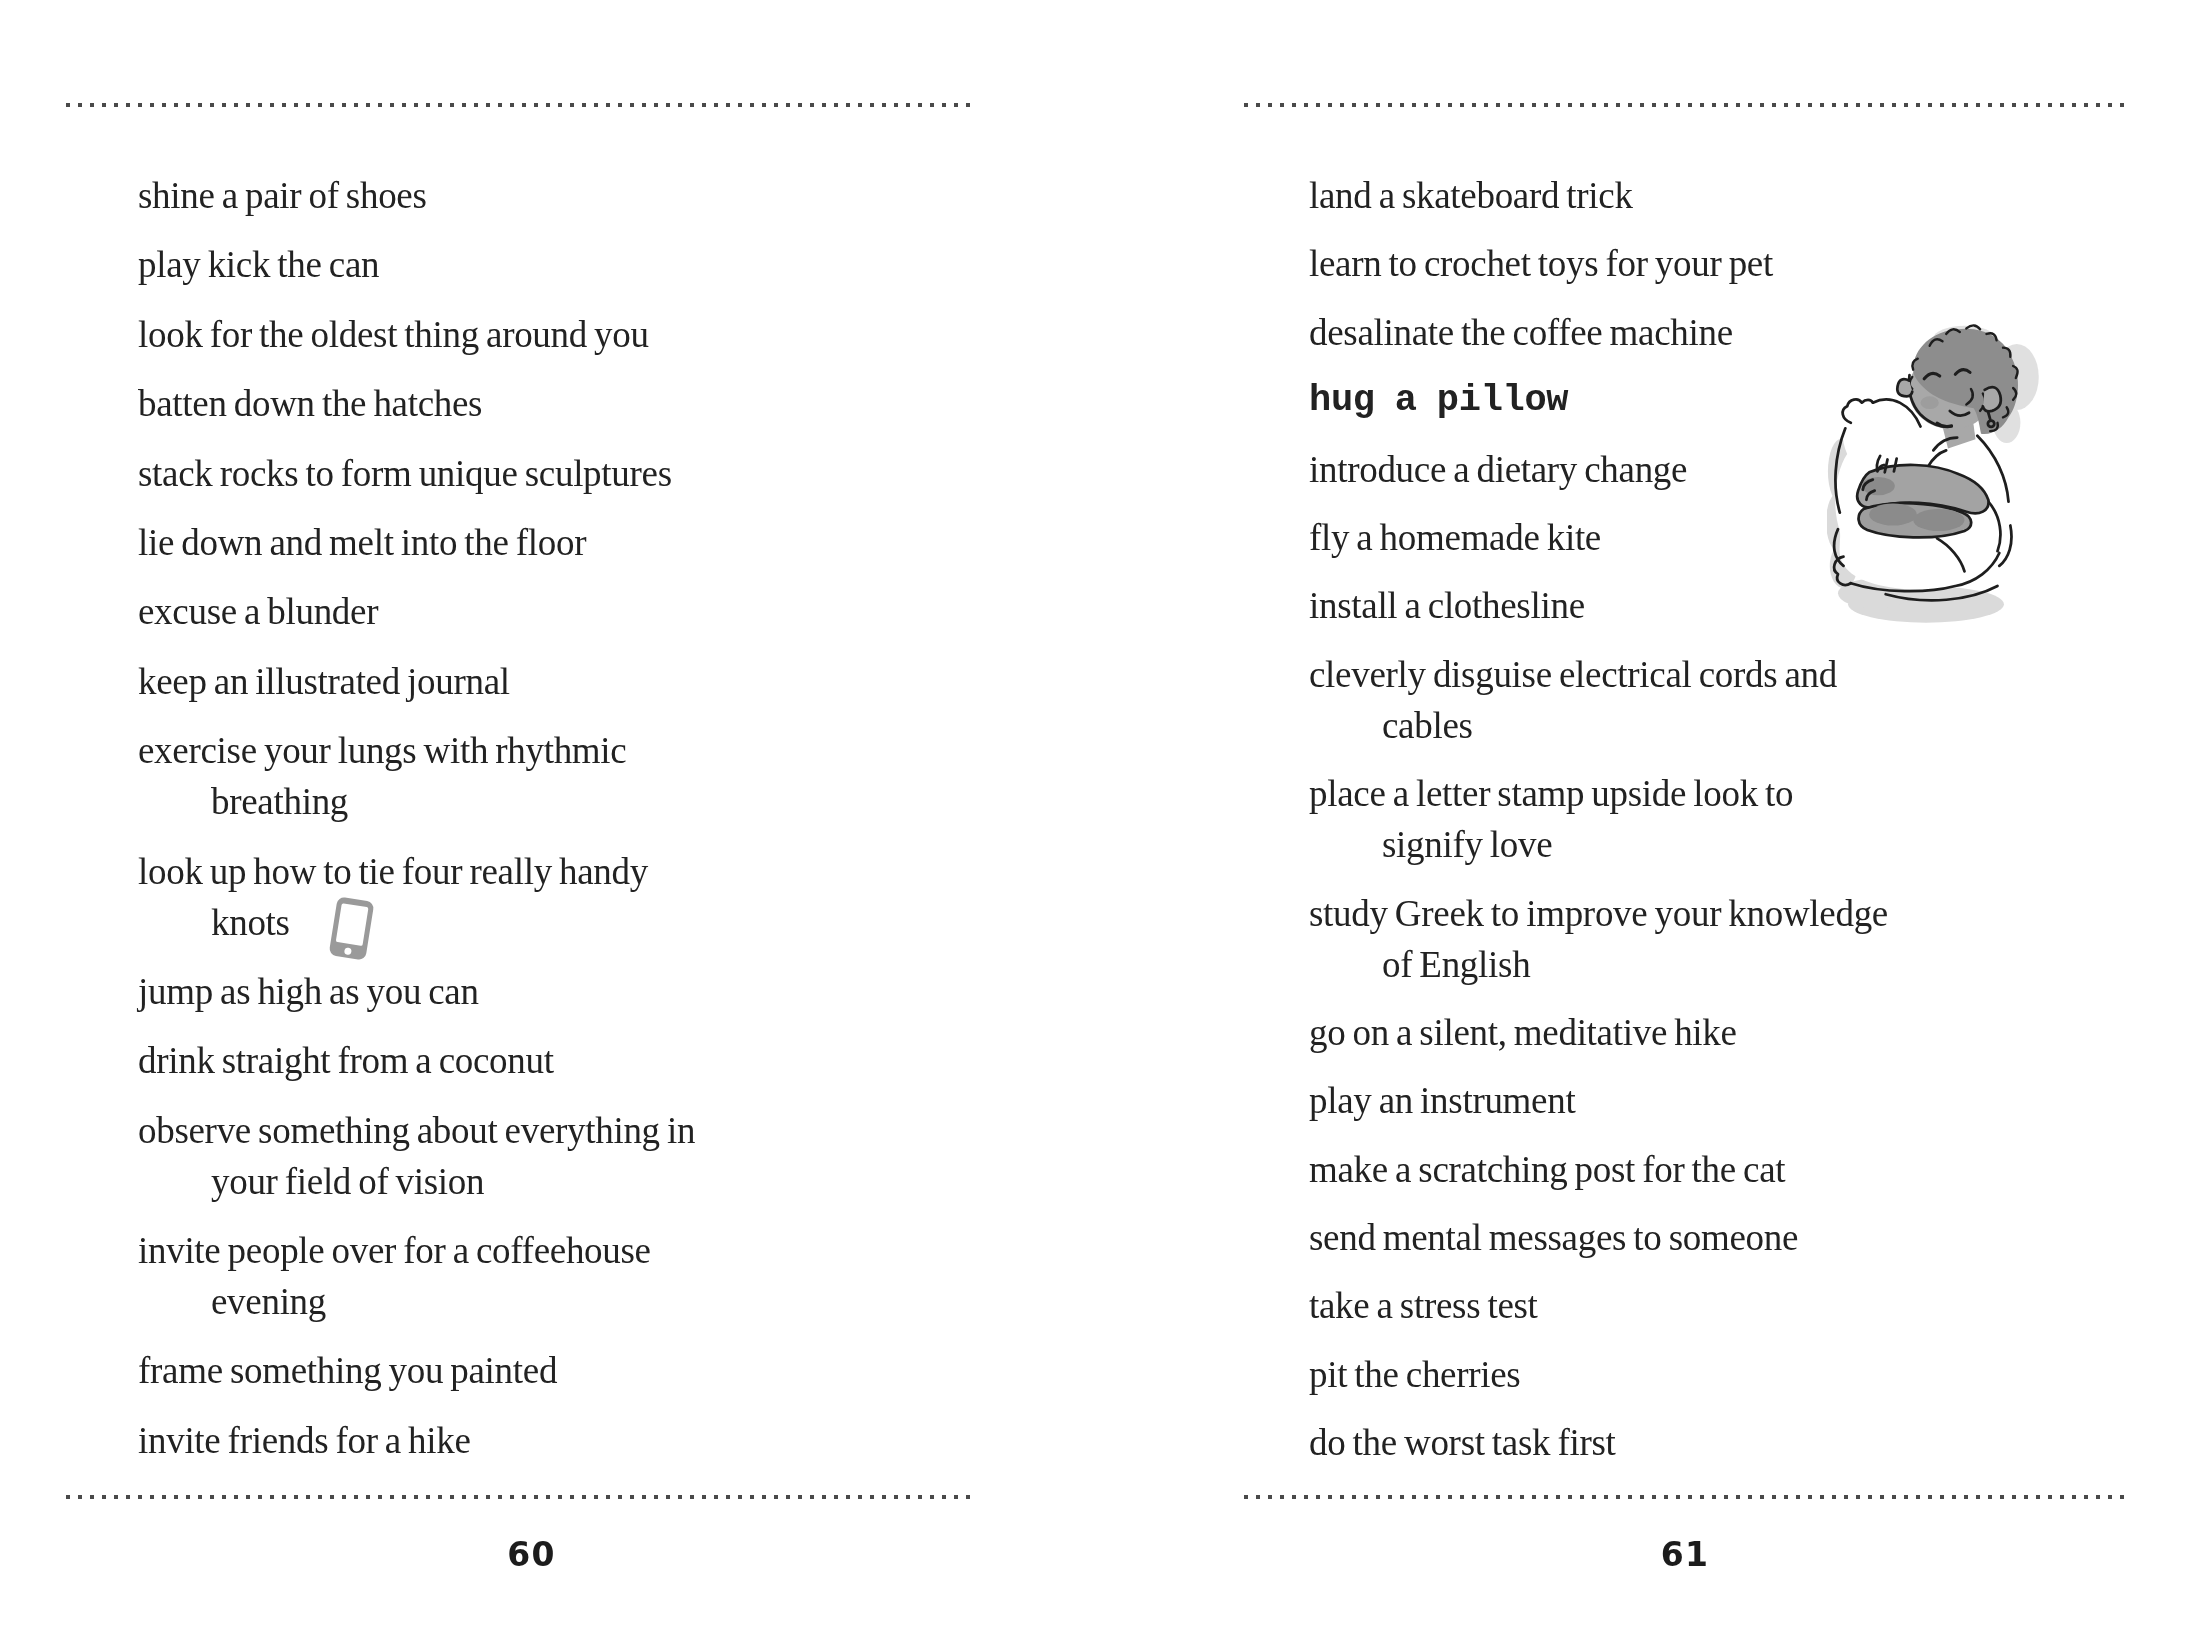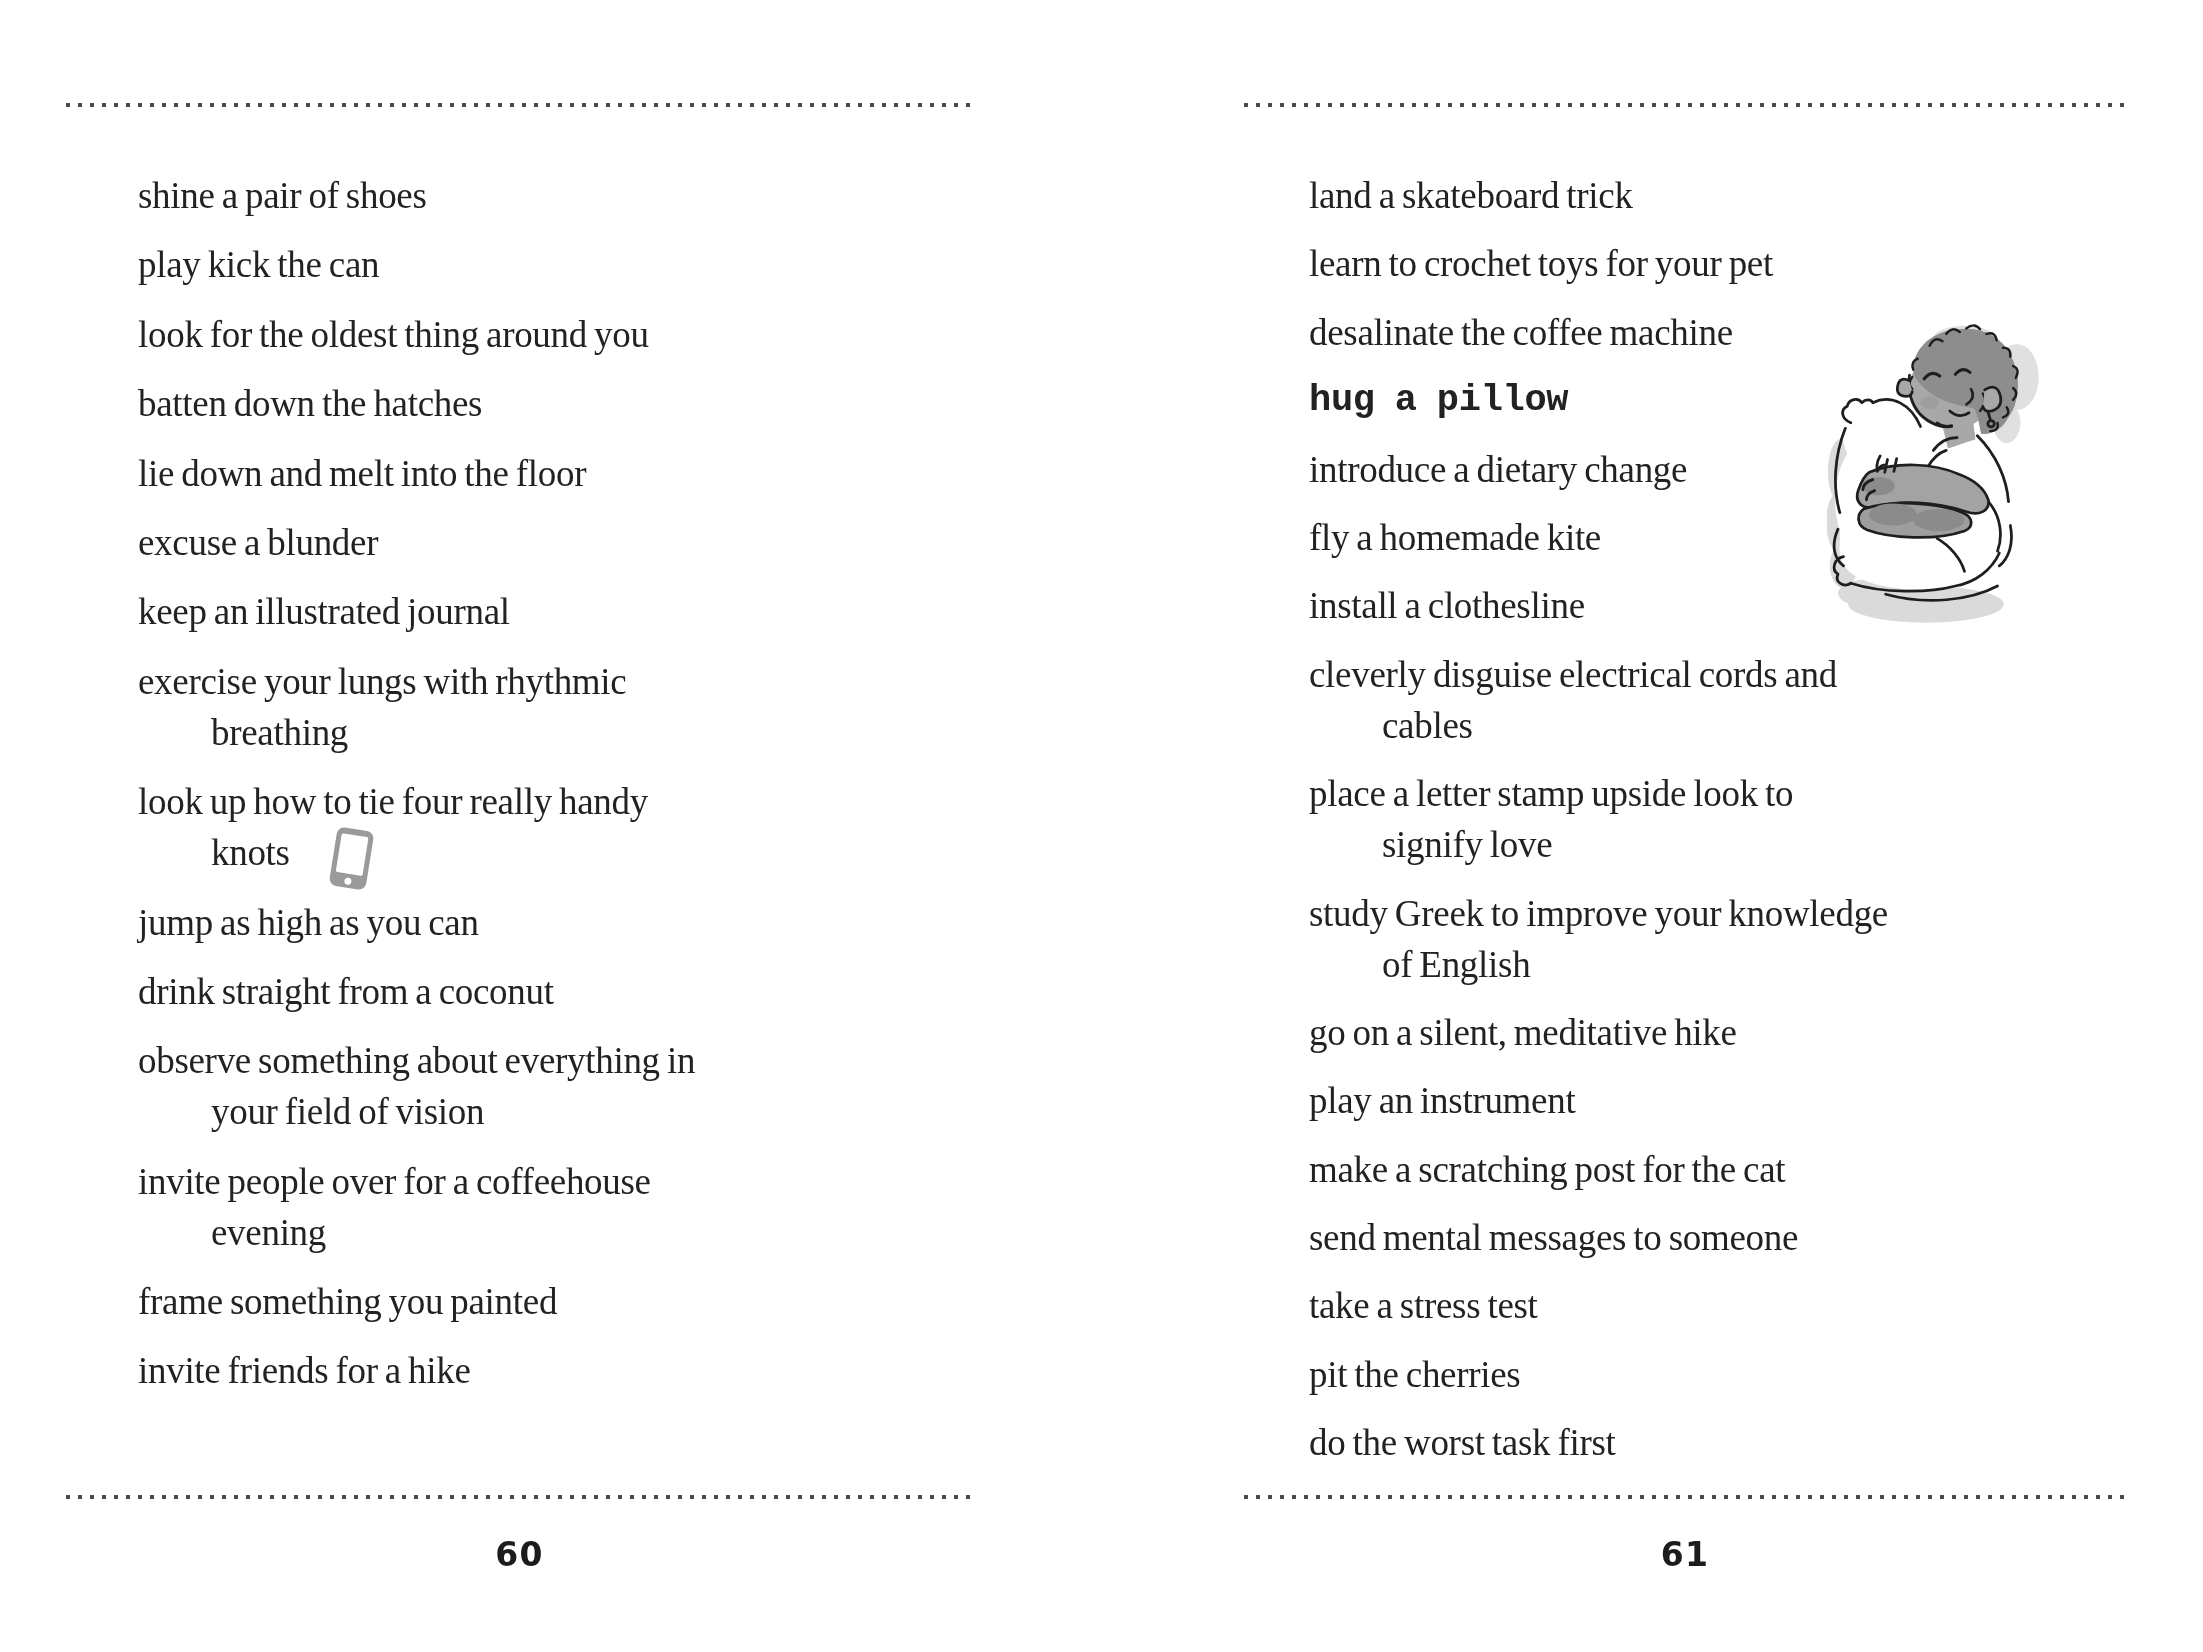--- a/index.html
+++ b/index.html
@@ -53,21 +53,21 @@
     content:""; position:absolute; left:50%; bottom:3.2px; width:7.3px; height:7.3px;
     margin-left:-3.7px; background:#ffffff; border-radius:50%;
   }
 
   
   .pagenum {
     position:absolute; top:1535px; text-align:center;
     font-family:"DejaVu Sans","Liberation Sans",sans-serif;
     font-weight:700; font-size:33px; letter-spacing:1.4px; color:#1c1c1c;
   }
-  .page.left  .pagenum { left:66px;  width:907px; }
+  .page.left  .pagenum { left:78px;  width:907px; }
   .page.right .pagenum { left:142px; width:882px; }
 
   
   .illo { position:absolute; left:725px; top:320px; width:220px; height:312px; }
 </style>
 </head>
 <body>
 
 <div class="spread">
 
@@ -78,20 +78,23 @@
           <div class="line">shine a pair of shoes</div>
         </li>
         <li>
           <div class="line">play kick the can</div>
         </li>
         <li>
           <div class="line">look for the oldest thing around you</div>
         </li>
         <li>
           <div class="line">batten down the hatches</div>
+        </li>
+        <li>
+          <div class="line">stack rocks to form unique sculptures</div>
         </li>
         <li>
           <div class="line">lie down and melt into the floor</div>
         </li>
         <li>
           <div class="line">excuse a blunder</div>
         </li>
         <li>
           <div class="line">keep an illustrated journal</div>
         </li>

